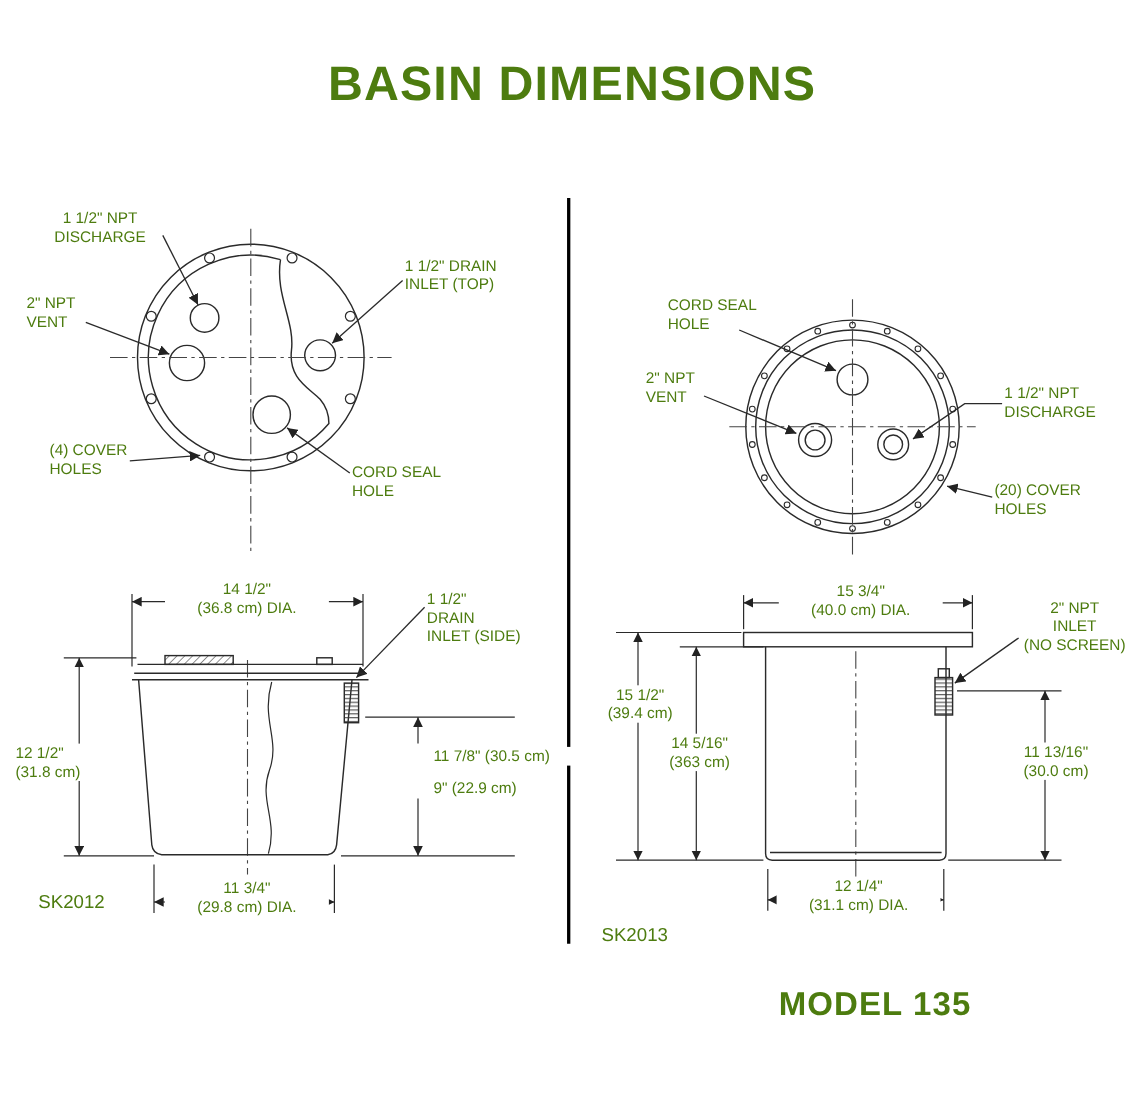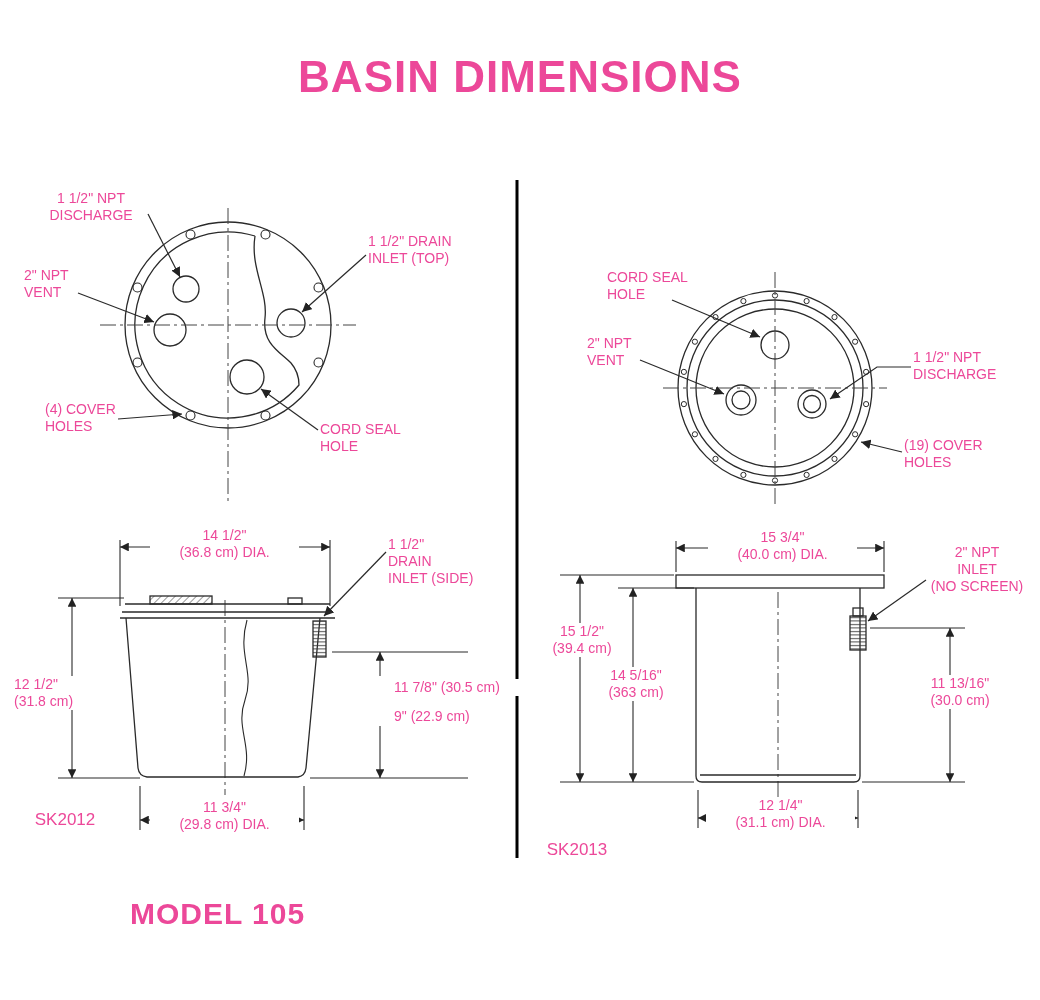--- a/index.html
+++ b/index.html
@@ -1,19 +1,19 @@
 <!DOCTYPE html>
 <html><head>
 <meta charset="utf-8">
 <style>
   html,body{margin:0;padding:0;background:#fff;}
   #stage{position:relative;width:1040px;height:1000px;background:#fff;overflow:hidden;
          font-family:"Liberation Sans","DejaVu Sans",sans-serif;color:#000;}
   #lineart{position:absolute;left:0;top:0;z-index:1;}
-  .lbl{position:absolute;z-index:2;font-size:14px;line-height:1.22;white-space:pre-line;color:#ec4899;}
+  .lbl{position:absolute;z-index:2;font-size:14px;line-height:1.22;white-space:pre-line;color:#4d7c0f;}
   .center{text-align:center;}
   .bgwhite{background:#fff;padding:0 2px;}
   .title{font-size:44px;font-weight:bold;letter-spacing:1px;}
   .model{font-size:30px;font-weight:bold;letter-spacing:1px;}
   .sk{font-size:17px;text-align:center;}
 </style>
 </head>
 <body>
 
 <div id="stage">
@@ -197,38 +197,38 @@
   <div class="lbl" style="left:388px;top:536px;width:100px;">1 1/2"
 DRAIN
 INLET (SIDE)</div>
   <div class="lbl bgwhite" style="left:12px;top:676px;width:62px;">12 1/2"
 (31.8 cm)</div>
   <div class="lbl bgwhite" style="left:392px;top:679px;width:125px;">11 7/8" (30.5 cm)</div>
   <div class="lbl bgwhite" style="left:392px;top:708px;width:100px;">9" (22.9 cm)</div>
   <div class="lbl center bgwhite" style="left:150px;top:799px;width:145px;">11 3/4"
 (29.8 cm) DIA.</div>
   <div class="lbl sk" style="left:20px;top:810px;width:90px;">SK2012</div>
-  <div class="lbl model center" style="left:65px;top:896px;width:305px;">MODEL 105</div>
 
   <div class="lbl" style="left:607px;top:269px;width:84px;">CORD SEAL
 HOLE</div>
   <div class="lbl" style="left:587px;top:335px;width:62px;">2" NPT
 VENT</div>
   <div class="lbl" style="left:913px;top:349px;width:102px;">1 1/2" NPT
 DISCHARGE</div>
-  <div class="lbl" style="left:904px;top:437px;width:94px;">(19) COVER
+  <div class="lbl" style="left:904px;top:437px;width:94px;">(20) COVER
 HOLES</div>
   <div class="lbl center bgwhite" style="left:708px;top:529px;width:145px;">15 3/4"
 (40.0 cm) DIA.</div>
   <div class="lbl center" style="left:923px;top:544px;width:108px;">2" NPT
 INLET
 (NO SCREEN)</div>
   <div class="lbl center bgwhite" style="left:546px;top:623px;width:68px;">15 1/2"
 (39.4 cm)</div>
   <div class="lbl center bgwhite" style="left:599px;top:667px;width:70px;">14 5/16"
 (363 cm)</div>
   <div class="lbl center bgwhite" style="left:916px;top:675px;width:84px;">11 13/16"
 (30.0 cm)</div>
   <div class="lbl center bgwhite" style="left:706px;top:797px;width:145px;">12 1/4"
 (31.1 cm) DIA.</div>
   <div class="lbl sk" style="left:532px;top:840px;width:90px;">SK2013</div>
+  <div class="lbl model center" style="left:643px;top:896px;width:305px;">MODEL 135</div>
 
 </div>
 
 </body></html>

